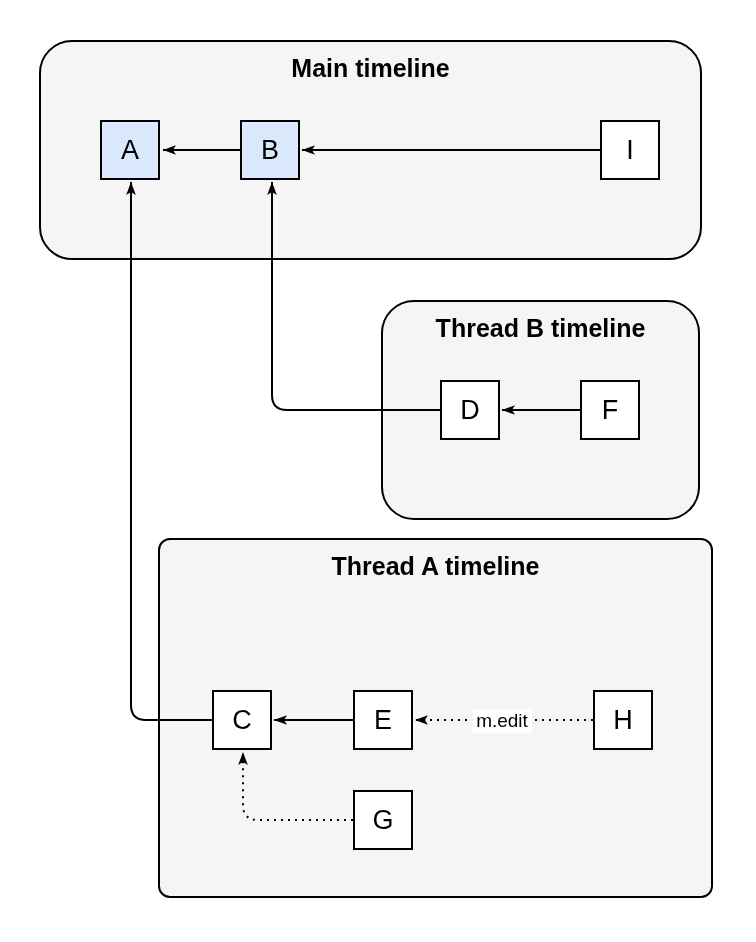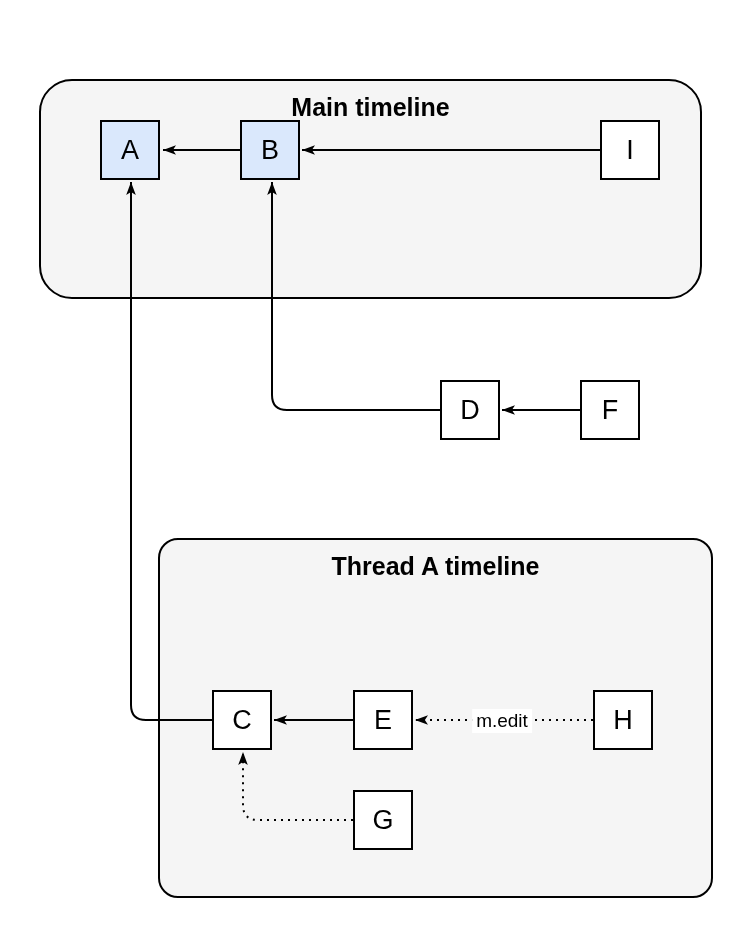--- a/index.html
+++ b/index.html
@@ -18,22 +18,22 @@
     border: 2px solid #000000;
     box-sizing: border-box;
   }
   .container-title {
     text-align: center;
     font-weight: bold;
     font-size: 25px;
     margin-top: 12px;
     color: #000000;
   }
-  .round33 { border-radius: 33px; margin-top: 39px; }
-  .round48 { border-radius: 20px; }
+  .round33 { border-radius: 33px; }
+  .round48 { border-radius: 12px; }
   .edges-svg {
     position: absolute;
     left: 0; top: 0;
     pointer-events: none;
   }
   .node {
     position: absolute;
     width: 60px;
     height: 60px;
     box-sizing: border-box;
@@ -60,20 +60,23 @@
 </style>
 </head>
 <body>
 
 <div class="canvas">
 
   <div class="container-box round33" style="left:39px; top:40px; width:663px; height:220px;">
     <div class="container-title">Main timeline</div>
   </div>
 
+  <div class="container-box round33" style="left:381px; top:300px; width:319px; height:220px;">
+    <div class="container-title">Thread B timeline</div>
+  </div>
 
   <div class="container-box round48" style="left:158px; top:538px; width:555px; height:360px;">
     <div class="container-title">Thread A timeline</div>
   </div>
 
   <svg class="edges-svg" width="756" height="942" viewBox="0 0 756 942">
     <defs>
       <marker id="arrow" viewBox="0 0 14 11" markerWidth="14" markerHeight="11" refX="13.5" refY="5.5" orient="auto" markerUnits="userSpaceOnUse">
         <path d="M 13.5 5.5 L 0.5 0.7 L 3.6 5.5 L 0.5 10.3 Z" fill="#000000"></path>
       </marker>

